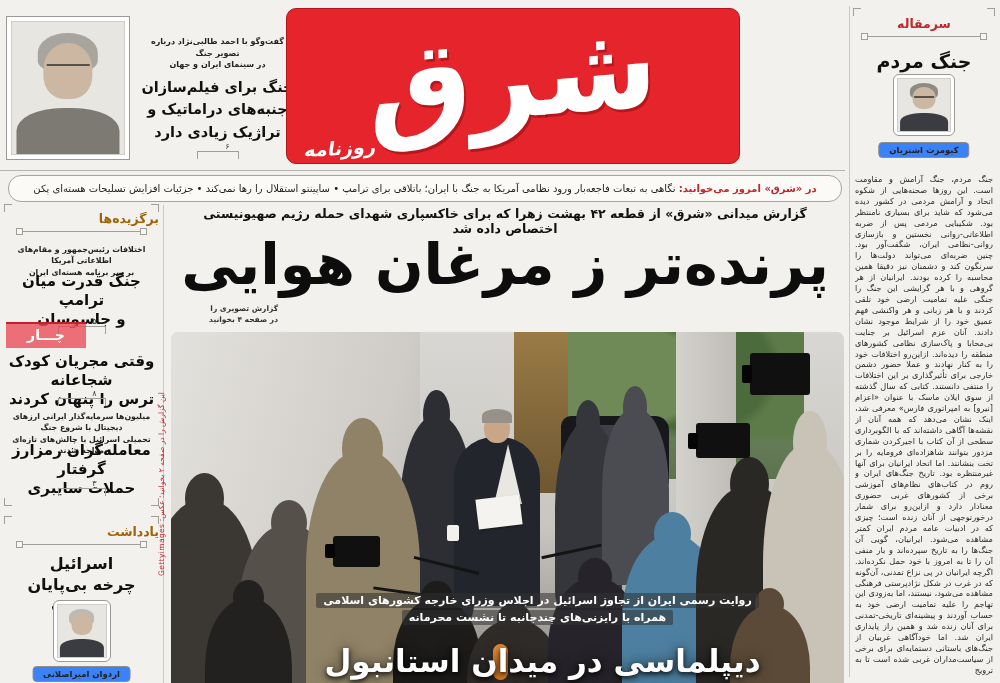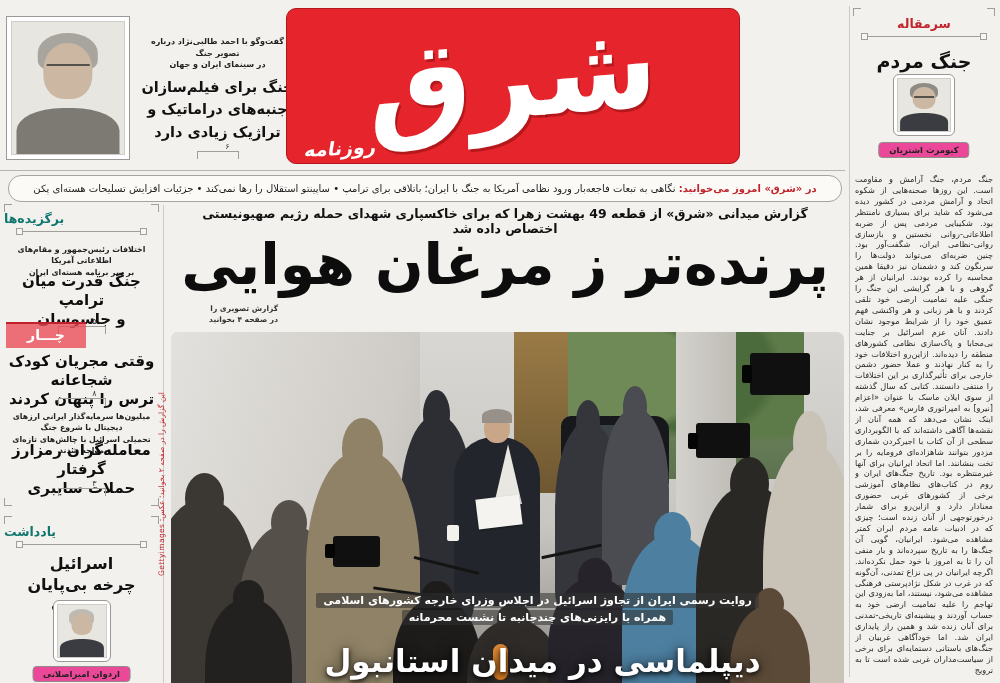--- a/index.html
+++ b/index.html
@@ -88,32 +88,32 @@
      border-radius:8px;z-index:8;}
   .mic-flag{position:absolute;background:#f2f1ec;border-radius:2px;z-index:8;}
   .cap-k{position:absolute;left:60px;right:0;text-align:center;color:#fff;font-size:11px;font-weight:bold;z-index:10;}
   .cap-k span{background:rgba(50,50,50,.55);padding:1px 7px;border-radius:2px;}
   .cap-headline{position:absolute;left:70px;right:0;bottom:4px;text-align:center;color:#fff;font-size:31px;
      font-weight:bold;z-index:10;text-shadow:0 2px 5px rgba(0,0,0,.85),0 0 14px rgba(0,0,0,.6);margin-top:16px;}
   .photo-credit{left:157px;top:392px;height:288px;writing-mode:vertical-rl;transform:rotate(180deg);
      font-size:7.5px;color:#c0262c;letter-spacing:.4px;white-space:nowrap;}
   
   .sb-box{left:4px;width:155px;}
-  .sb-title{position:absolute;left:0;width:100%;text-align:left;font-size:12.5px;font-weight:bold;
-     color:#0f766e;letter-spacing:2px;}
+  .sb-title{position:absolute;left:0;width:100%;text-align:right;font-size:12.5px;font-weight:bold;
+     color:#a16207;letter-spacing:2px;}
   .sb-kicker{position:absolute;left:4px;width:147px;text-align:center;font-size:7.8px;font-weight:bold;
      line-height:1.45;color:#222;}
   .sb-headline{position:absolute;left:2px;width:151px;text-align:center;font-size:15px;font-weight:bold;
      line-height:1.28;color:#0e0e0e;}
   .sb-orn{position:absolute;left:50%;transform:translateX(-50%);}
   .stamp{left:0;top:322px;width:80px;height:24px;background:rgba(234,74,86,.78);border-top:2px solid #c2202b;
      color:#fff;font-size:14px;font-weight:bold;line-height:22px;text-align:center;z-index:9;margin-left:6px;}
   .nb-headline{position:absolute;left:2px;width:151px;text-align:center;font-size:16px;font-weight:600;
      line-height:1.3;color:#111;}
-  .badge{position:absolute;left:50%;transform:translateX(-50%);border:1px solid #8f8d87;background:#ec4899;
+  .badge{position:absolute;left:50%;transform:translateX(-50%);border:1px solid #8f8d87;background:#3b82f6;
      border-radius:4px;font-size:8.5px;font-weight:bold;padding:2px 10px;white-space:nowrap;color:#222;}
   .sb-portrait{position:absolute;left:50%;transform:translateX(-50%);background:#fff;border:1px solid #9b9995;
      border-radius:6px;padding:3px;box-sizing:border-box;}
   
   .ed-col{left:853px;top:8px;width:142px;height:669px;}
   .ed-head{position:absolute;top:8px;left:0;width:100%;text-align:center;font-size:12.5px;font-weight:bold;
      color:#c0262c;letter-spacing:1px;}
   .ed-title{position:absolute;top:36px;left:0;width:100%;text-align:center;font-size:19px;font-weight:600;color:#111;margin-top:6px;}
   .ed-body{position:absolute;top:166px;left:2px;width:138px;height:503px;overflow:hidden;
      font-size:8.2px;line-height:1.33;text-align:justify;color:#2a2a2a;}
@@ -151,21 +151,21 @@
 
   <div class="abs hrule"></div>
   <div class="abs vline" style="left:849px;top:6px;height:671px;"></div>
   <div class="abs vline" style="left:163px;top:205px;height:478px;"></div>
 
   <div class="abs ticker">
     <span class="t-label">در «شرق» امروز می‌خوانید:</span>
     <span>نگاهی به تبعات فاجعه‌بار ورود نظامی آمریکا به جنگ با ایران؛ باتلاقی برای ترامپ • ساپینتو استقلال را رها نمی‌کند • جزئیات افزایش تسلیحات هسته‌ای پکن</span>
   </div>
 
-  <div class="abs lead-kicker">گزارش میدانی «شرق» از قطعه 49 بهشت زهرا که برای خاکسپاری شهدای حمله رژیم صهیونیستی اختصاص داده شد</div>
+  <div class="abs lead-kicker">گزارش میدانی «شرق» از قطعه ۴۲ بهشت زهرا که برای خاکسپاری شهدای حمله رژیم صهیونیستی اختصاص داده شد</div>
   <h1 class="abs lead-headline">پرنده‌تر ز مرغان هوایی</h1>
   <div class="abs lead-note">
     <span>گزارش تصویری را</span><br>
     <span>در صفحه ۴ بخوانید</span>
   </div>
 
   <div class="abs main-photo">
     <div class="abs ph-wall"></div>
     <div class="abs ph-green"></div>
     <div class="abs ph-door"></div>

